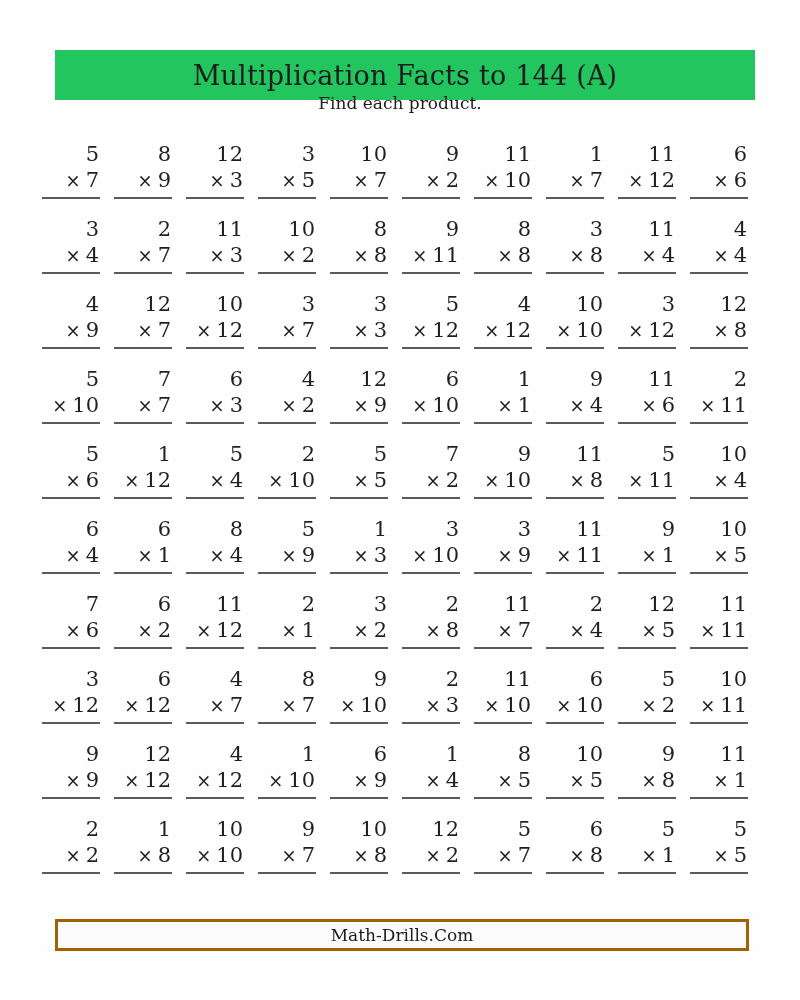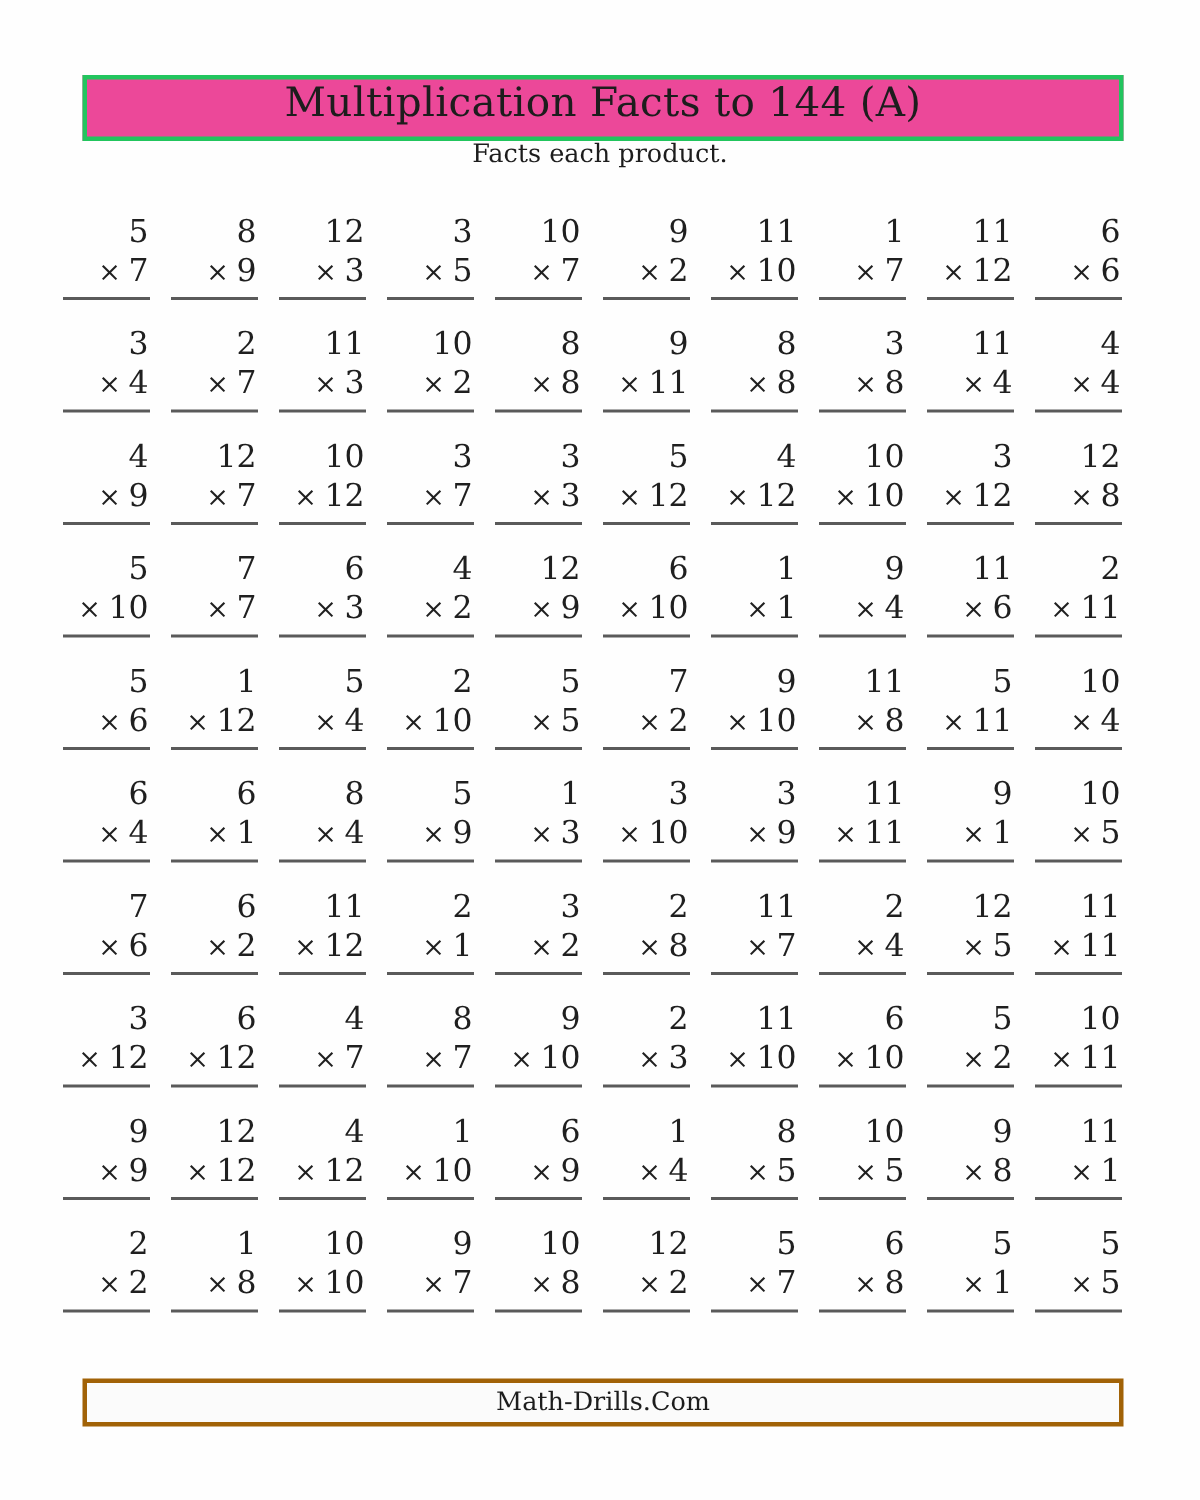--- a/index.html
+++ b/index.html
@@ -15,24 +15,24 @@
     font-family: "DejaVu Serif", "Liberation Serif", serif;
     color: #222222;
     overflow: hidden;
   }
   .title-box {
     position: absolute;
     left: 55px;
     top: 50px;
     width: 688px;
     height: 38px;
-    border: 3px solid #22c55e;
-    background: #ec4899;
+    border: 6px solid #22c55e;
+    background: #22c55e;
     display: flex;
-    align-items: flex-start;
+    align-items: center;
     justify-content: center;
   }
   .title-text {
     font-size: 27px;
     letter-spacing: 0.2px;
     color: #1d1d1d;
     white-space: nowrap;
   }
   .subtitle {
     position: absolute;
@@ -99,21 +99,21 @@
 </style>
 </head>
 <body>
 
 <div class="page">
 
   <div class="title-box">
     <span class="title-text">Multiplication Facts to 144 (A)</span>
   </div>
 
-  <div class="subtitle">Facts each product.</div>
+  <div class="subtitle">Find each product.</div>
 
   <div class="problems-grid" id="problems-grid">
       <div class="problem">
         <div class="p-top">5</div>
         <div class="p-mult">
           <span class="p-sign">×</span>
           <span>7</span>
         </div>
       </div>
       <div class="problem">

